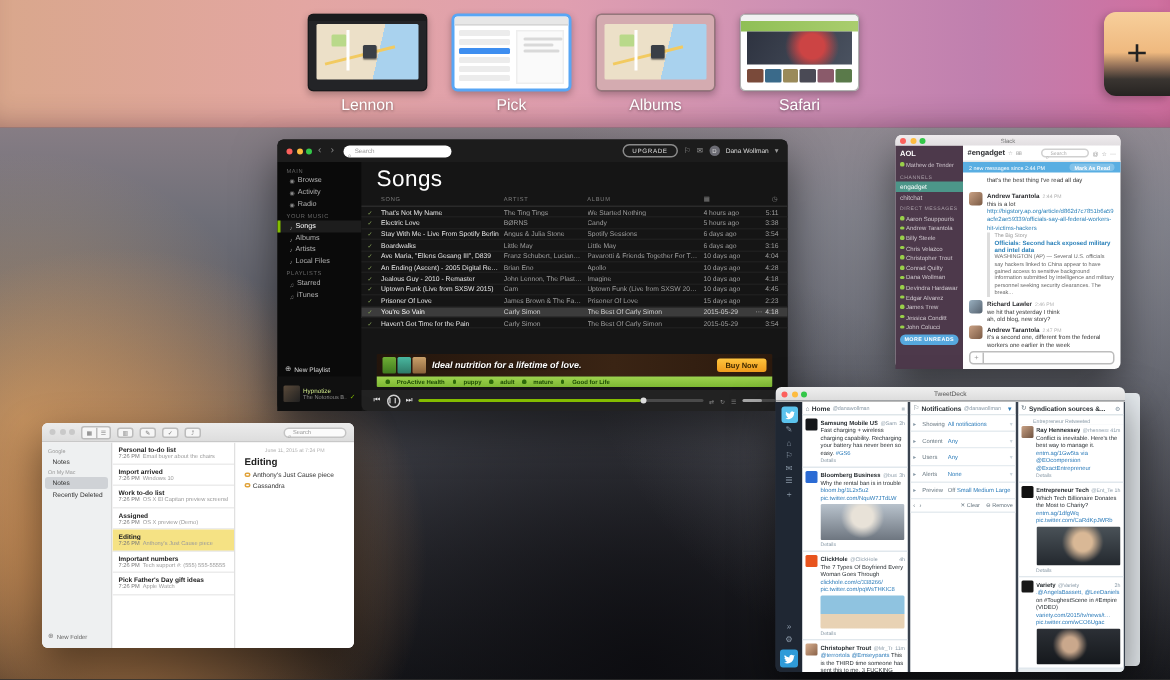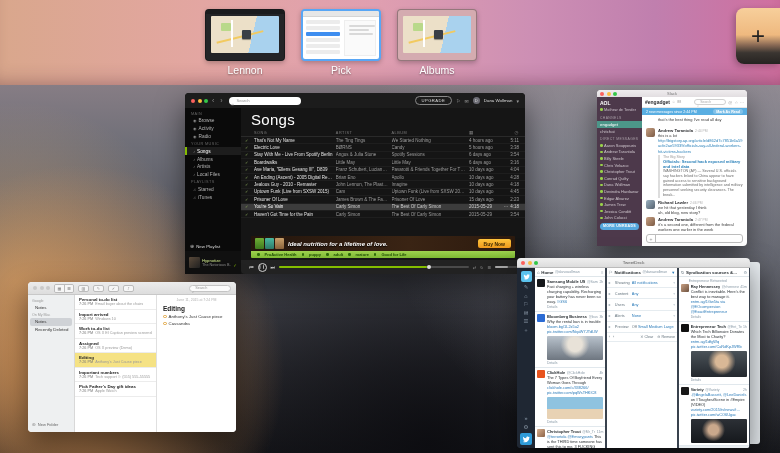--- a/index.html
+++ b/index.html
@@ -274,20 +274,36 @@
       <div class="thumb t-photos">
         <div class="map">
             <i class="park"></i>
             <i class="road1"></i>
             <i class="road2"></i>
             <i class="pin"></i>
           </div>
       </div>
       <div class="space-label">Albums</div>
     </div>
+    <div class="space">
+      <div class="thumb t-safari">
+        <div class="bar"></div>
+          <div class="banner"></div>
+          <div class="hero"></div>
+        <div class="tiles">
+          <i style="background:#7a4a3a"></i>
+            <i style="background:#3a6a8a"></i>
+            <i style="background:#9a8a5a"></i>
+          <i style="background:#4a4a55"></i>
+            <i style="background:#8a5a6a"></i>
+            <i style="background:#5a7a4a"></i>
+        </div>
+      </div>
+      <div class="space-label">Safari</div>
+    </div>
   </div>
   <div class="plus-tile">
     <span>+</span>
   </div>
 </div>
 
 <div class="win slack">
   <div class="sl-title">
     <div class="dots">
         <i class="dot dr"></i>

